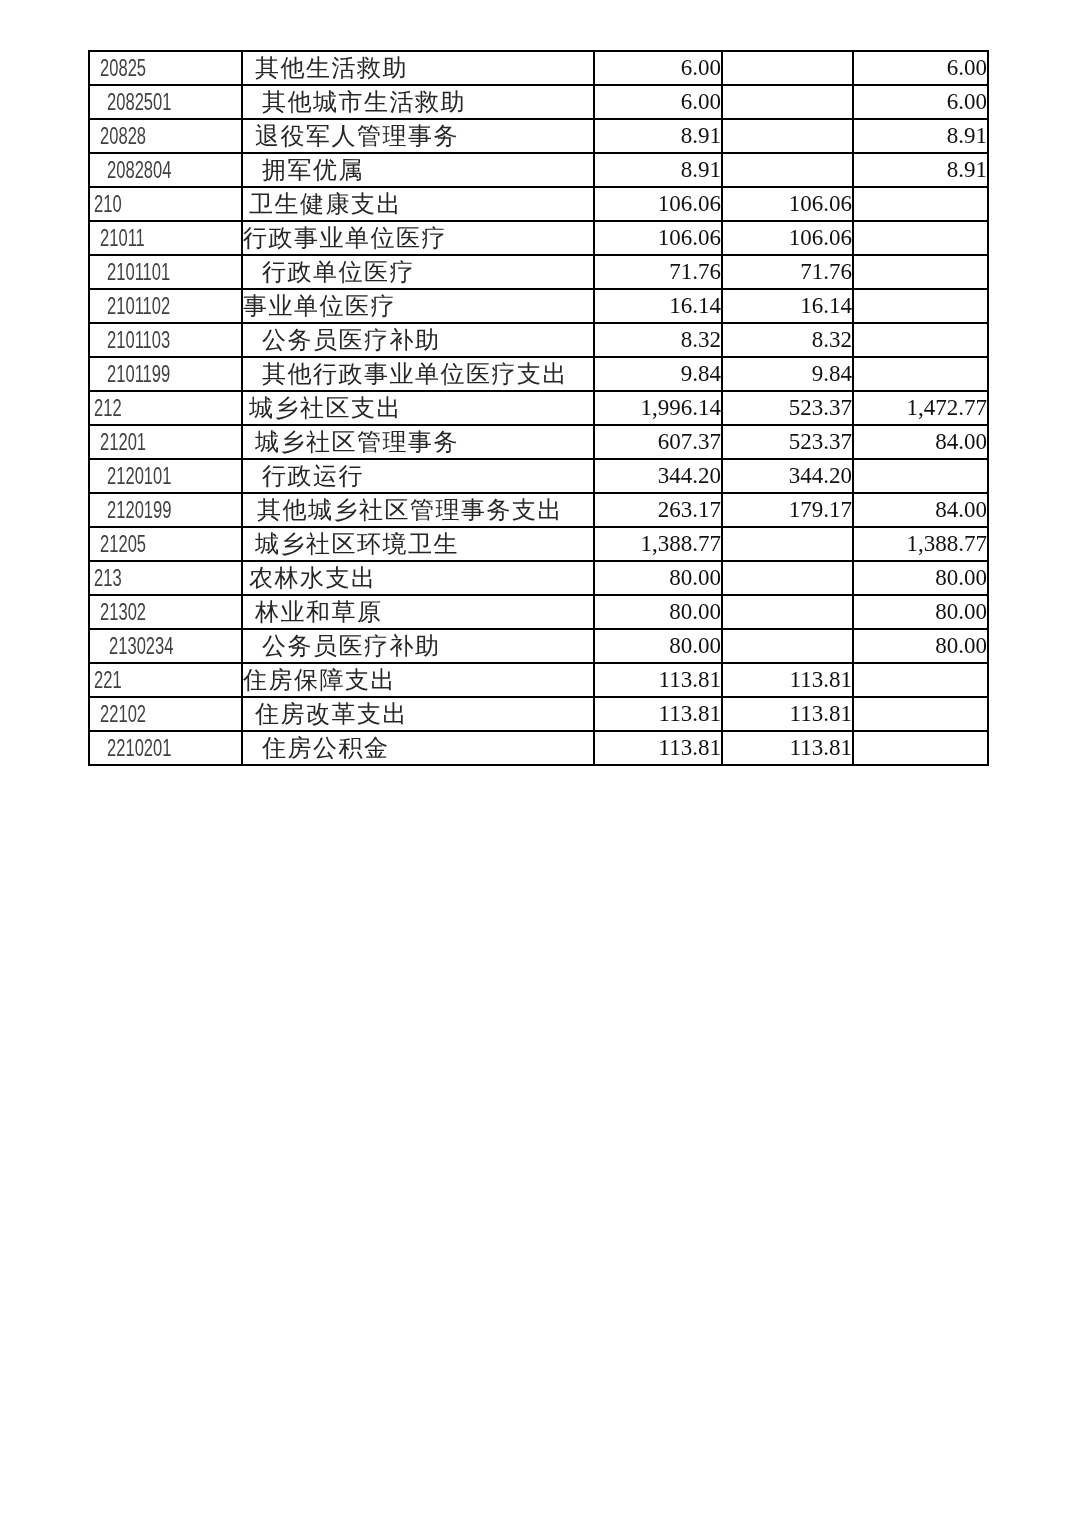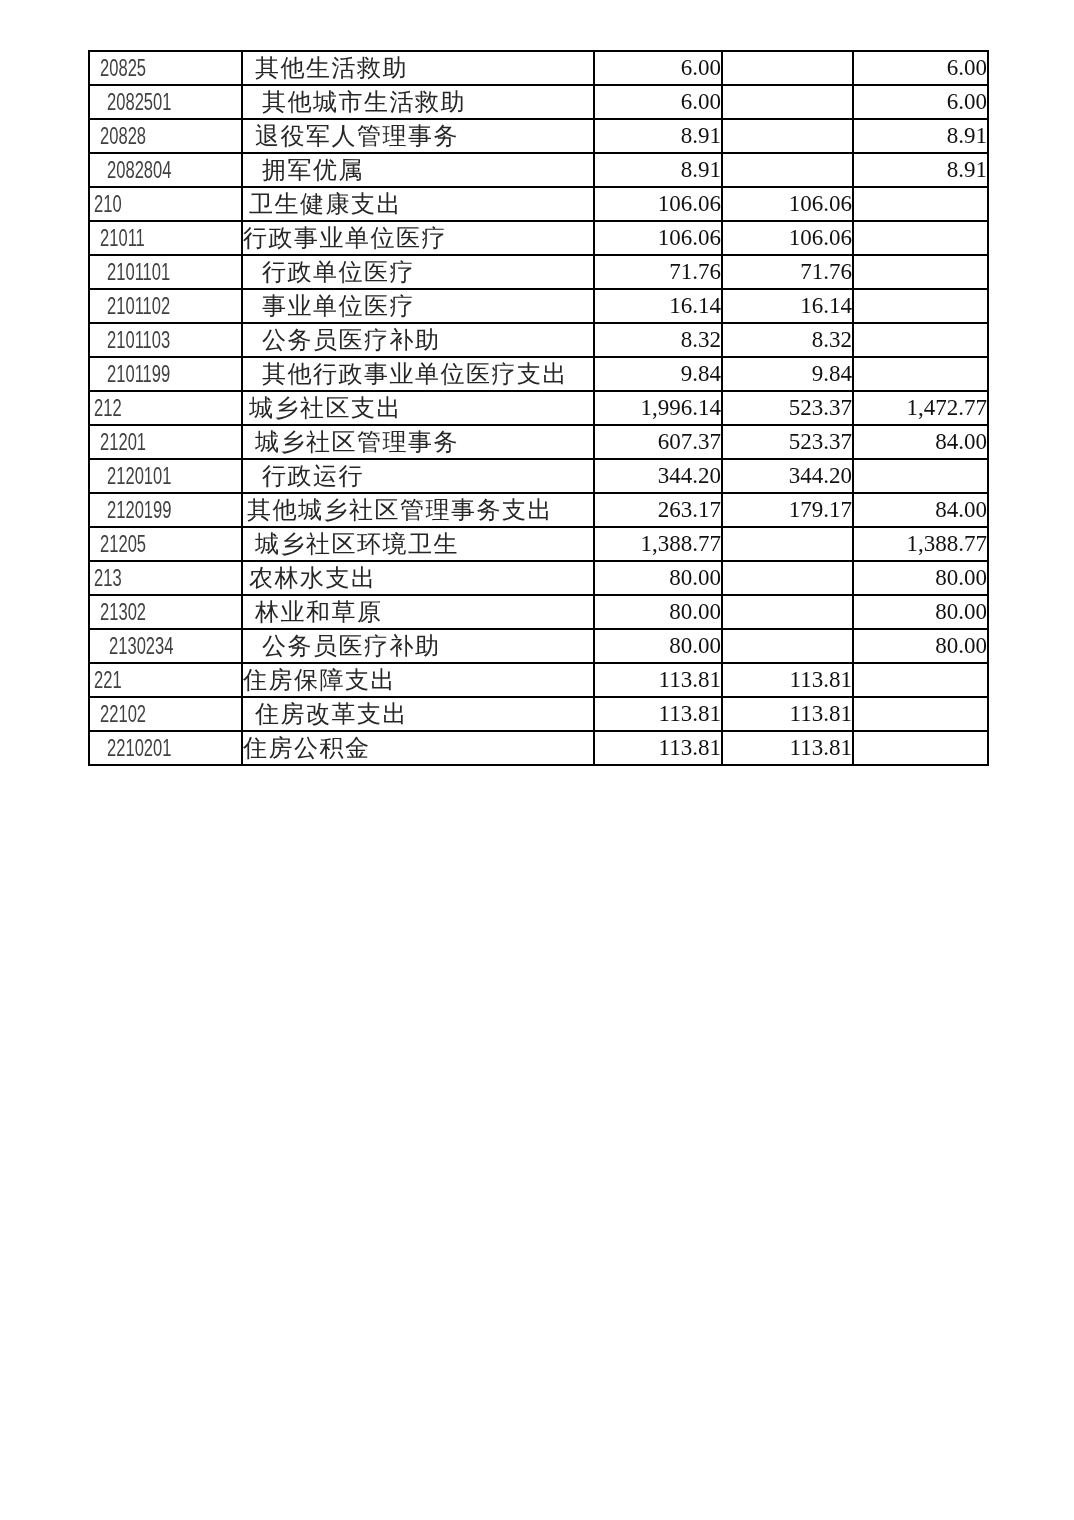--- a/index.html
+++ b/index.html
@@ -115,21 +115,21 @@
   </tr>
         <tr>
     <td class="code-cell" style="padding-left: 17px;"><span class="code-text">2101101</span></td>
     <td class="name-cell" style="padding-left: 19px;">行政单位医疗</td>
     <td class="num-cell">71.76</td>
     <td class="num-cell">71.76</td>
     <td class="num-cell"></td>
   </tr>
         <tr>
     <td class="code-cell" style="padding-left: 17px;"><span class="code-text">2101102</span></td>
-    <td class="name-cell" style="padding-left: 19px; margin-left: 44px;">事业单位医疗</td>
+    <td class="name-cell" style=" margin-left: 44px;">事业单位医疗</td>
     <td class="num-cell">16.14</td>
     <td class="num-cell">16.14</td>
     <td class="num-cell"></td>
   </tr>
         <tr>
     <td class="code-cell" style="padding-left: 17px;"><span class="code-text">2101103</span></td>
     <td class="name-cell" style="padding-left: 19px;">公务员医疗补助</td>
     <td class="num-cell">8.32</td>
     <td class="num-cell">8.32</td>
     <td class="num-cell"></td>
@@ -157,21 +157,21 @@
   </tr>
         <tr>
     <td class="code-cell" style="padding-left: 17px;"><span class="code-text">2120101</span></td>
     <td class="name-cell" style="padding-left: 19px;">行政运行</td>
     <td class="num-cell">344.20</td>
     <td class="num-cell">344.20</td>
     <td class="num-cell"></td>
   </tr>
         <tr>
     <td class="code-cell" style="padding-left: 17px;"><span class="code-text">2120199</span></td>
-    <td class="name-cell" style="padding-left: 4px;">其他城乡社区管理事务支出</td>
+    <td class="name-cell" style="padding-left: 14px;">其他城乡社区管理事务支出</td>
     <td class="num-cell">263.17</td>
     <td class="num-cell">179.17</td>
     <td class="num-cell">84.00</td>
   </tr>
         <tr>
     <td class="code-cell" style="padding-left: 10px;"><span class="code-text">21205</span></td>
     <td class="name-cell" style="padding-left: 12px;">城乡社区环境卫生</td>
     <td class="num-cell">1,388.77</td>
     <td class="num-cell"></td>
     <td class="num-cell">1,388.77</td>
@@ -206,20 +206,20 @@
   </tr>
         <tr>
     <td class="code-cell" style="padding-left: 10px;"><span class="code-text">22102</span></td>
     <td class="name-cell" style="padding-left: 12px;">住房改革支出</td>
     <td class="num-cell">113.81</td>
     <td class="num-cell">113.81</td>
     <td class="num-cell"></td>
   </tr>
         <tr>
     <td class="code-cell" style="padding-left: 17px;"><span class="code-text">2210201</span></td>
-    <td class="name-cell" style="">住房公积金</td>
+    <td class="name-cell" style="padding-left: 19px;">住房公积金</td>
     <td class="num-cell">113.81</td>
     <td class="num-cell">113.81</td>
     <td class="num-cell"></td>
   </tr>
       </tbody>
   </table>
 </div>
 
 </body></html>

